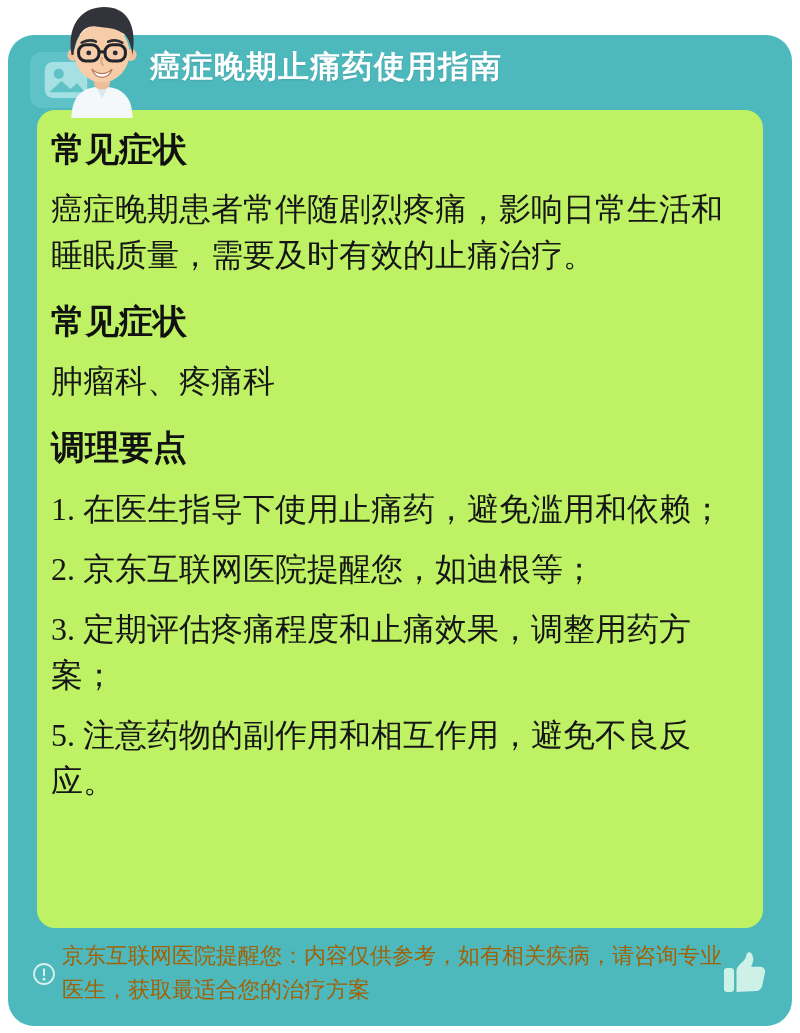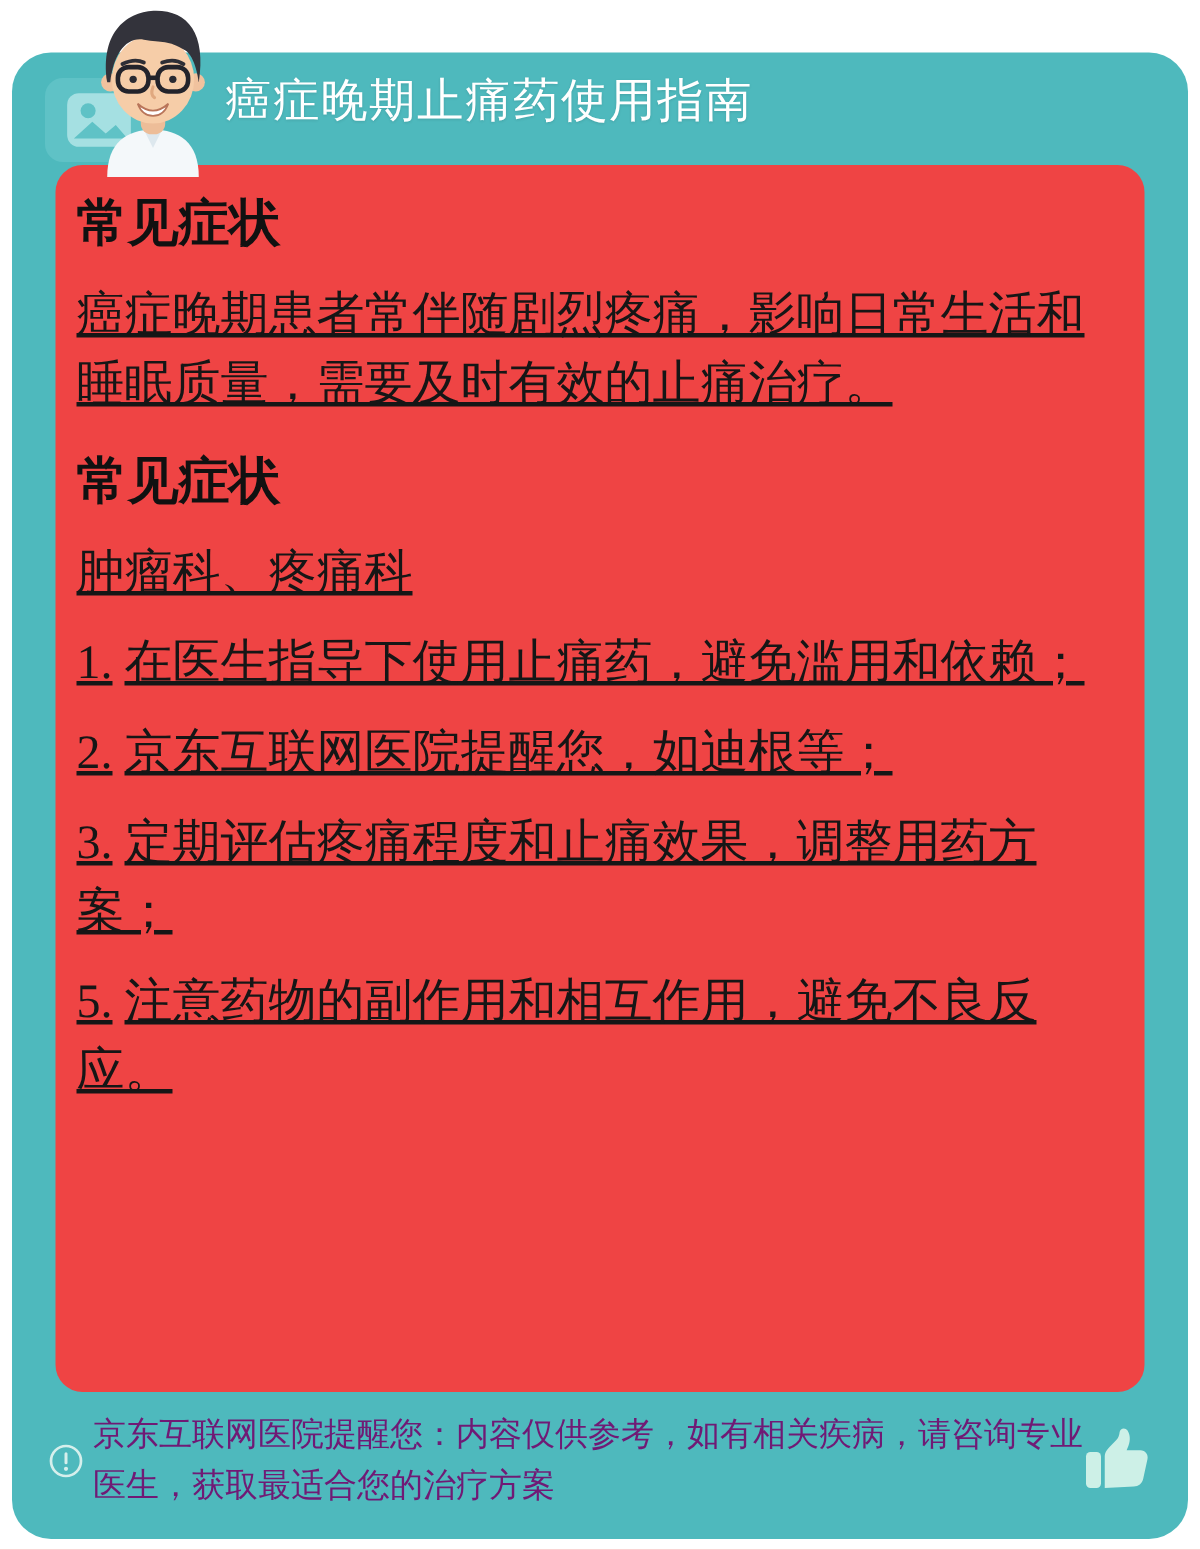--- a/index.html
+++ b/index.html
@@ -15,36 +15,36 @@
                background:#5fc2c6;border-radius:12px;z-index:2;
                display:flex;align-items:center;justify-content:center;}
   .photo-badge svg{width:46px;height:38px;}
 
   
   .avatar{position:absolute;left:50px;top:2px;width:104px;height:116px;z-index:3;}
   .avatar svg{width:100%;height:100%;}
 
   
   .title{position:absolute;left:150px;top:48px;z-index:4;margin:0;
-         font-size:31px;line-height:38px;font-weight:400;color:#ffffff;letter-spacing:1px;
+         font-size:31px;line-height:38px;font-weight:700;color:#ffffff;letter-spacing:1px;
          text-shadow:0 1px 2px rgba(0,0,0,0.12);}
 
   
   .card{position:absolute;left:37px;top:110px;width:726px;height:818px;z-index:2;
-        background:#ef4444;border-radius:18px;box-sizing:border-box;
+        background:#bef264;border-radius:18px;box-sizing:border-box;
         padding:14px 18px 0 14px;color:#111111;}
   .card h2{margin:18px 0 0 0;font-size:34px;line-height:50px;font-weight:700;color:#111111;}
   .card h2:first-child{margin-top:0;}
-  .card p{margin:12px 0 0 0;font-size:32px;line-height:46px;color:#161616;text-decoration:underline;}
+  .card p{margin:12px 0 0 0;font-size:32px;line-height:46px;color:#161616;}
   .card p.li{margin-top:14px;}
   .num{font-family:"Liberation Serif",serif;margin-right:8px;}
 
   
   .footer-text{position:absolute;left:62px;top:939px;width:672px;z-index:2;
-               font-size:22px;line-height:34px;color:#701a75;}
+               font-size:22px;line-height:34px;color:#a16207;}
   .info-ic{position:absolute;left:32px;top:962px;width:24px;height:24px;z-index:2;}
   .thumb-btn{position:absolute;left:719px;top:951px;width:48px;height:44px;z-index:3;
              background:transparent;border:none;padding:0;cursor:pointer;}
   .thumb-btn svg{width:48px;height:44px;display:block;}
 </style>
 </head>
 <body>
 
 <div class="page">
 
@@ -81,20 +81,21 @@
 
   <h1 class="title">癌症晚期止痛药使用指南</h1>
 
   <div class="card">
     <h2>常见症状</h2>
     <p>癌症晚期患者常伴随剧烈疼痛，影响日常生活和睡眠质量，需要及时有效的止痛治疗。</p>
 
     <h2>常见症状</h2>
     <p>肿瘤科、疼痛科</p>
 
+    <h2>调理要点</h2>
 
     <p class="li"><span class="num">1.</span><span>在医生指导下使用止痛药，避免滥用和依赖；</span></p>
     <p class="li"><span class="num">2.</span><span>京东互联网医院提醒您，如迪根等；</span></p>
     <p class="li"><span class="num">3.</span><span>定期评估疼痛程度和止痛效果，调整用药方案；</span></p>
     <p class="li"><span class="num">5.</span><span>注意药物的副作用和相互作用，避免不良反应。</span></p>
   </div>
 
   <svg class="info-ic" viewBox="0 0 24 24">
     <circle cx="12" cy="12" r="10" fill="none" stroke="#d6efec" stroke-width="1.8"></circle>
     <rect x="11" y="6.2" width="2" height="8" rx="1" fill="#d6efec"></rect>

